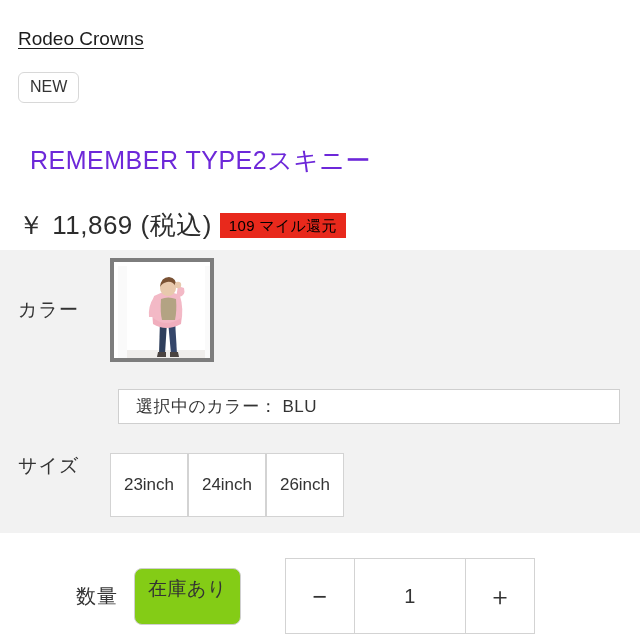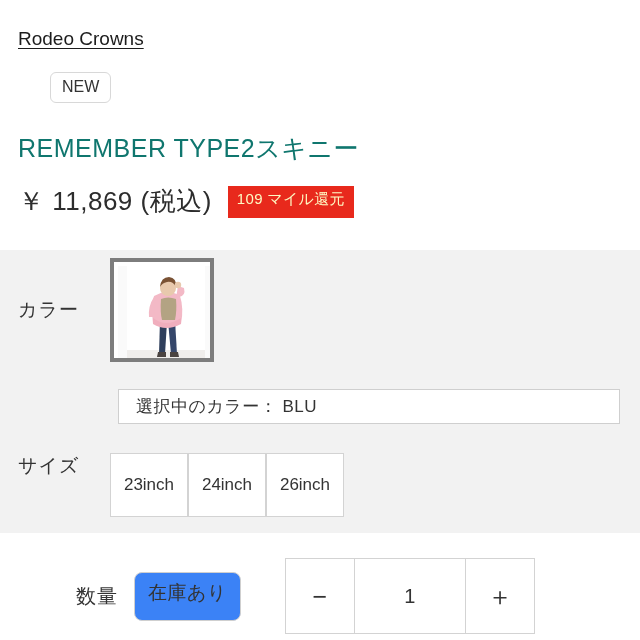--- a/index.html
+++ b/index.html
@@ -27,62 +27,61 @@
     text-decoration: underline;
     text-underline-offset: 3px;
     letter-spacing: 0px;
     cursor: pointer;
     display: inline-block;
   }
 
   
   .badge-row {
     padding: 22px 0 0 18px;
-    margin-left: 32px;
   }
   .new-badge {
     display: inline-block;
     border: 1px solid #d8d8d8;
     border-radius: 6px;
     padding: 6px 11px 7px 11px;
     font-size: 16px;
     color: #333333;
     line-height: 1;
     background: #ffffff;
   }
 
   
   .product-title {
     padding: 30px 0 0 18px;
     font-size: 25px;
     font-weight: 400;
-    color: #0f766e;
+    color: #6d28d9;
     letter-spacing: 0.5px;
     line-height: 1.2;
-    margin: 0;
+    margin: 12px;
   }
 
   
   .price-row {
     display: flex;
     align-items: center;
     padding: 21px 0 0 18px;
   }
   .price-text {
     font-size: 26px;
     color: #2d2d2d;
     letter-spacing: 0.5px;
     white-space: nowrap;
   }
   .mile-badge {
-    margin-left: 16px;
+    margin-left: 8px;
     background: #e8291c;
-    color: #fef9c3;
+    color: #000000;
     font-size: 15px;
-    padding: 5px 9px 12px 9px;
+    padding: 5px 9px 5px 9px;
     line-height: 1;
     white-space: nowrap;
     letter-spacing: 0.3px;
   }
 
   
   .option-panel {
     position: absolute;
     top: 250px;
     left: 0;
@@ -188,24 +187,24 @@
   .qty-label {
     margin-left: 76px;
     font-size: 20px;
     color: #333333;
     letter-spacing: 1px;
   }
   .stock-badge {
     margin-left: 16px;
     border: 1px solid #cfcfcf;
     border-radius: 8px;
-    background: #3b82f6;
+    background: #84cc16;
     font-size: 19px;
     color: #333333;
-    padding: 10px 13px 18px 13px;
+    padding: 10px 13px 26px 13px;
     line-height: 1;
     letter-spacing: 0.5px;
   }
   .stepper {
     margin-left: 44px;
     display: flex;
     border: 1px solid #d3d3d3;
     background: #ffffff;
     box-sizing: border-box;
     height: 76px;

